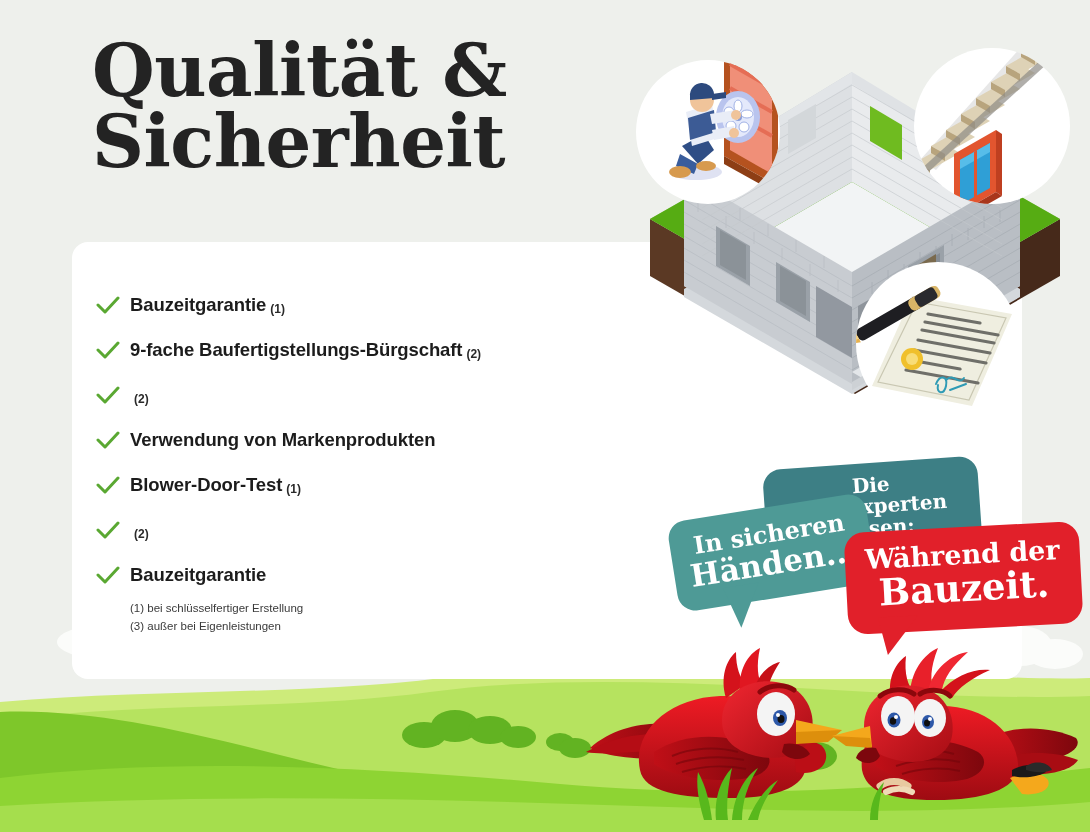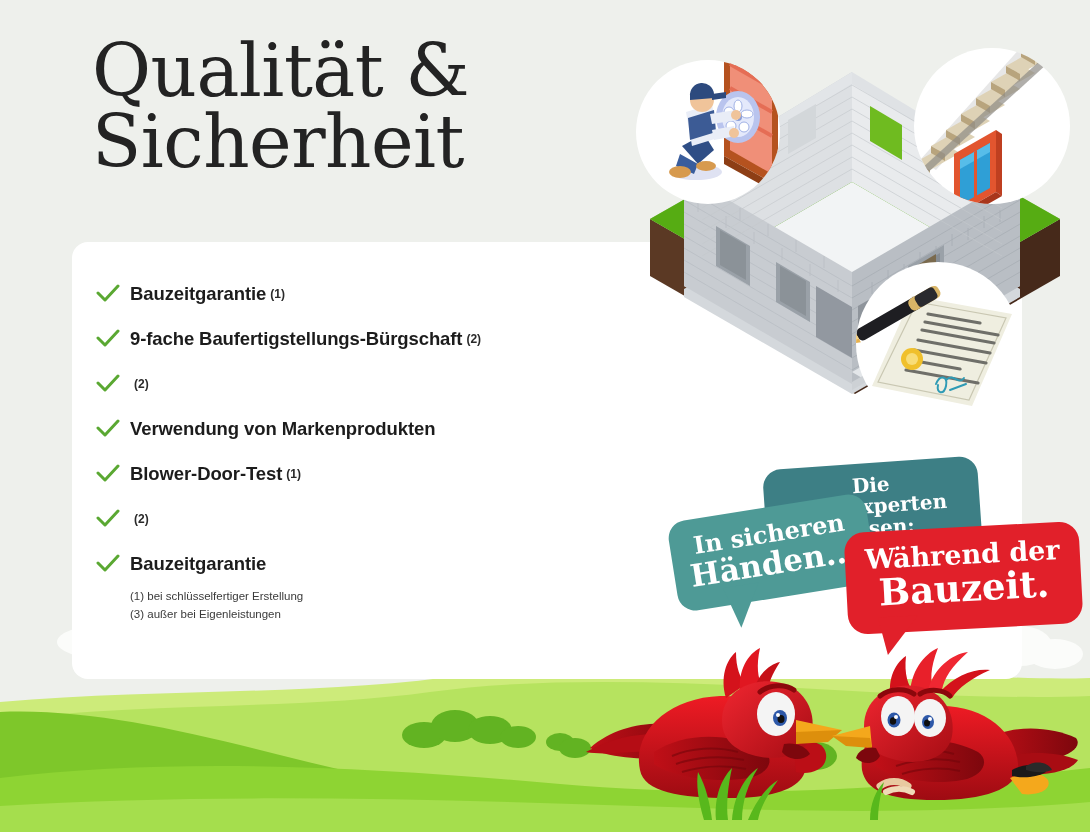--- a/index.html
+++ b/index.html
@@ -19,37 +19,37 @@
   .card {
     position:absolute; left:72px; top:242px; width:950px; height:437px;
     background:#ffffff; border-radius:16px;
     z-index:3;
   }
 
   
   .title {
     position:absolute; left:92px; top:36px; z-index:6;
     font-family:"DejaVu Serif", serif;
-    font-weight:400; font-size:72px; line-height:0.98;
+    font-weight:700; font-size:72px; line-height:0.98;
     color:#232323; letter-spacing:-0.5px;
   }
   .title .line { display:block; white-space:nowrap; }
 
   
   .checklist { position:absolute; left:96px; top:272px; width:600px; z-index:7; }
-  .check-row { display:flex; align-items:center; height:44px; margin-bottom:1px; }
+  .check-row { display:flex; align-items:flex-end; height:44px; margin-bottom:1px; }
   .check-icon { width:34px; flex:0 0 34px; display:flex; align-items:center; }
   .check-icon svg { display:block; }
   .check-label {
     font-size:18.5px; font-weight:bold; color:#1c1c1c; letter-spacing:-0.1px;
     white-space:nowrap;
   }
   .check-note { font-size:12px; font-weight:bold; color:#2a2a2a; margin-left:4px; vertical-align:2px; }
 
-  .footnotes { margin-top:2px; margin-left:34px; }
+  .footnotes { margin-top:14px; margin-left:34px; }
   .footnote { font-size:11.5px; color:#3a3a3a; line-height:1.55; white-space:nowrap; }
 
   
   .illustration { position:absolute; left:620px; top:14px; width:470px; height:420px; z-index:8; }
 
   
   .bubbles { position:absolute; left:660px; top:455px; width:430px; height:210px; z-index:12; }
   .bubble {
     position:absolute; color:#ffffff; text-align:center;
     font-family:"DejaVu Serif", serif; font-weight:700;

